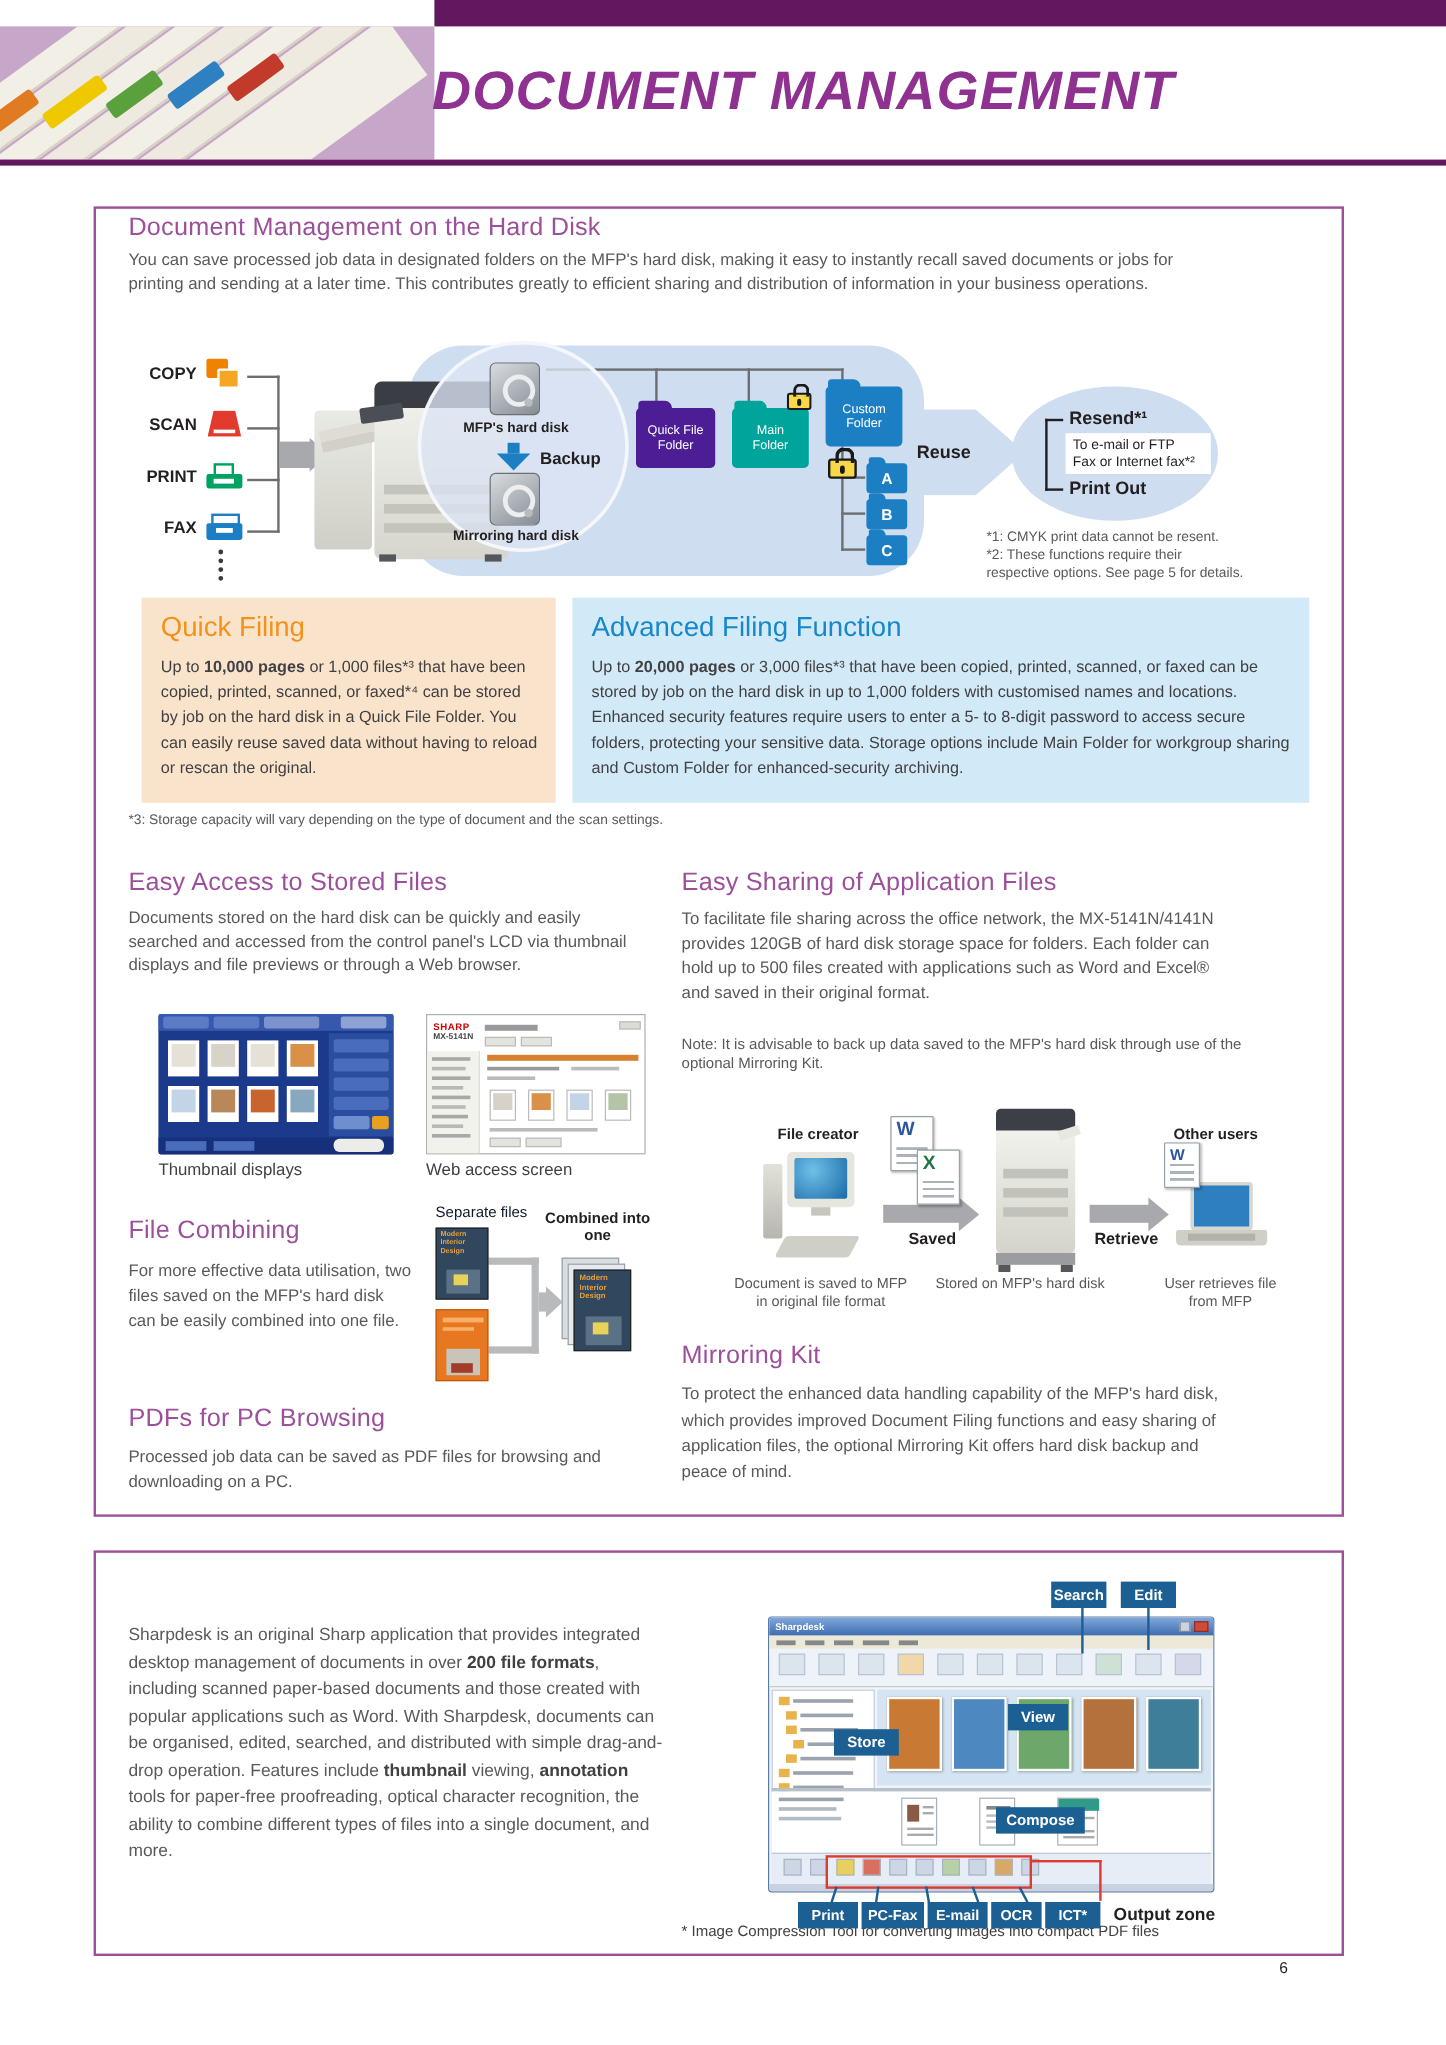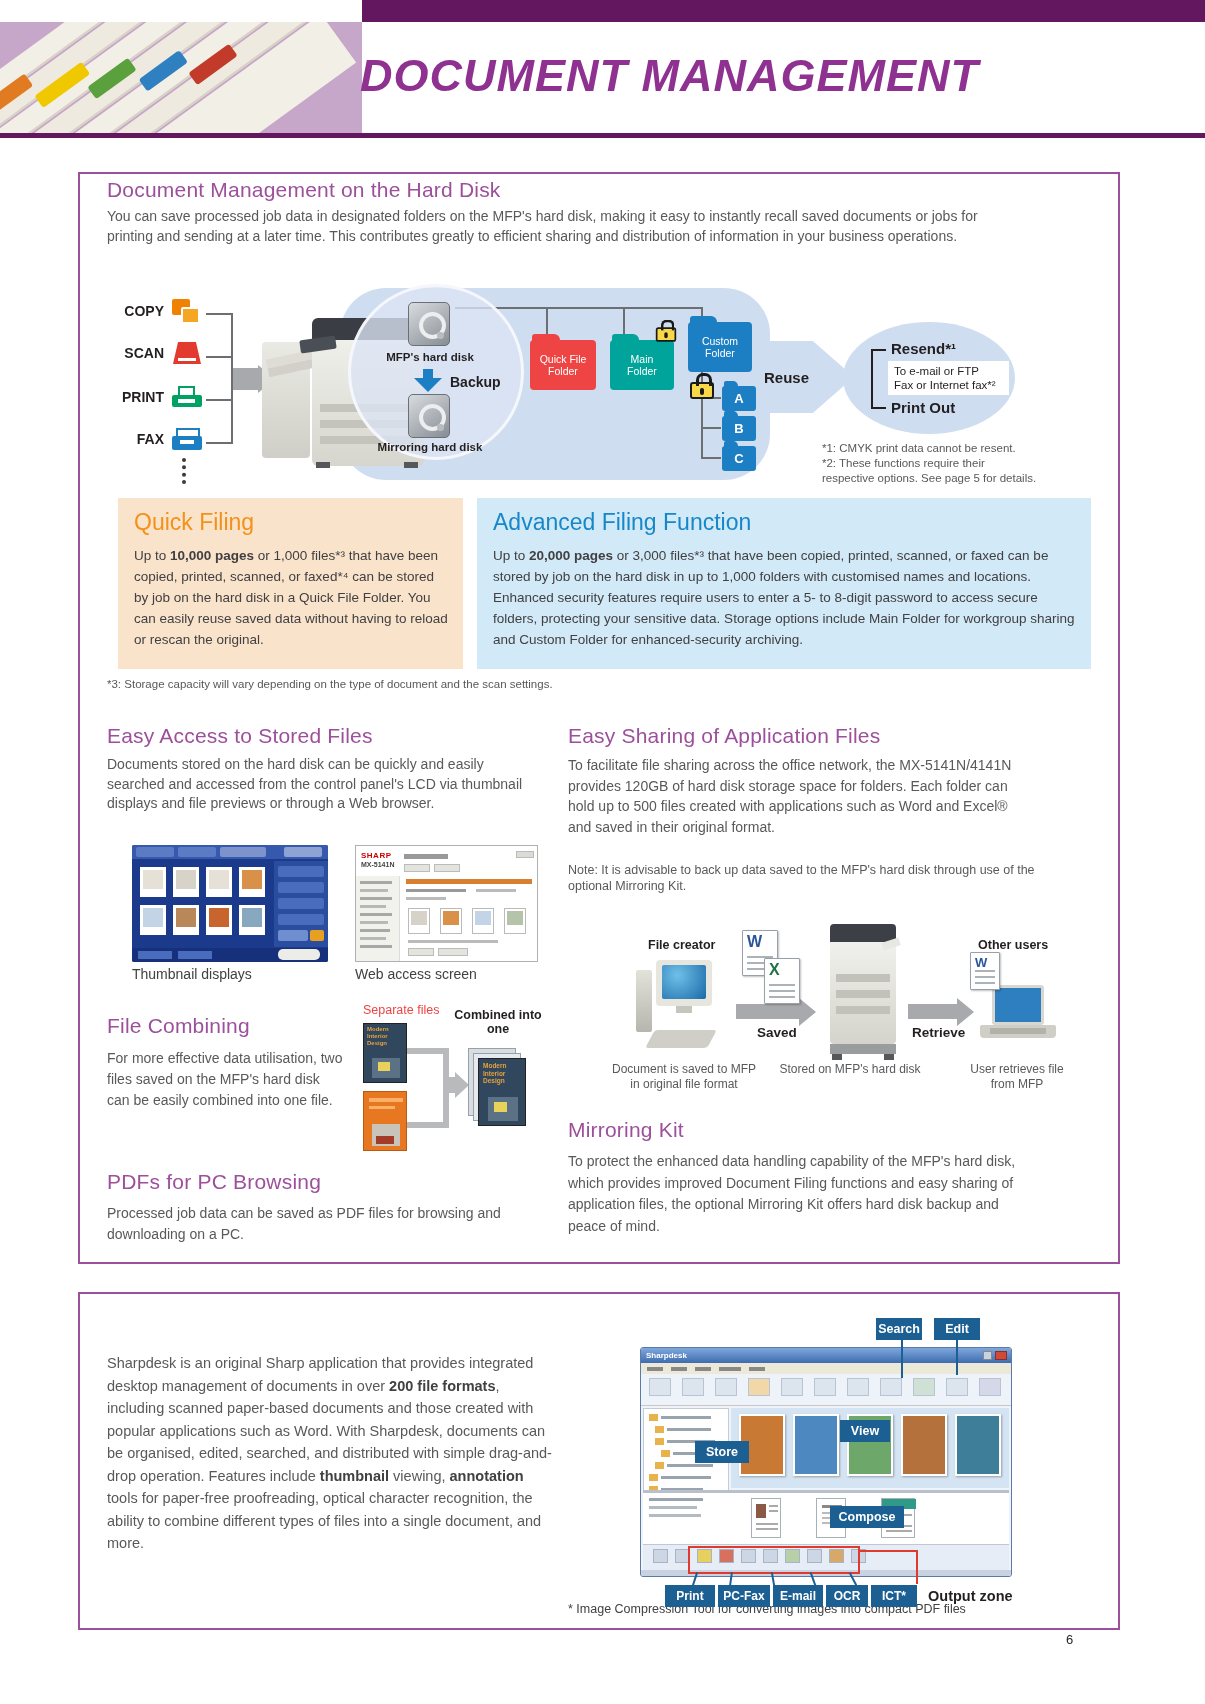--- a/index.html
+++ b/index.html
@@ -132,21 +132,21 @@
 
     <div class="abs dline" style="left:455px;top:307px;width:248px;height:2px;z-index:2"></div>
     <div class="abs dline" style="left:546px;top:307px;width:2px;height:33px;z-index:2"></div>
     <div class="abs dline" style="left:623px;top:307px;width:2px;height:33px;z-index:2"></div>
     <div class="abs dline" style="left:701px;top:307px;width:2px;height:17px;z-index:2"></div>
     <div class="abs dline" style="left:701px;top:372px;width:2px;height:87px;z-index:2"></div>
     <div class="abs dline" style="left:701px;top:397px;width:20px;height:2px;z-index:2"></div>
     <div class="abs dline" style="left:701px;top:427px;width:20px;height:2px;z-index:2"></div>
     <div class="abs dline" style="left:701px;top:457px;width:20px;height:2px;z-index:2"></div>
 
-    <div class="folder" style="left:530px;top:340px;width:66px;height:50px;background:#ef4444">
+    <div class="folder" style="left:530px;top:340px;width:66px;height:50px;background:#4c1d95">
         <span style="padding:0 2px">Quick File Folder</span>
       </div>
     <div class="folder" style="left:610px;top:340px;width:64px;height:50px;background:#00a49a">
         <span style="padding:0 8px">Main Folder</span>
       </div>
     <div class="folder" style="left:688px;top:322px;width:64px;height:50px;background:#1c7fc4">
         <span style="padding:0 6px">Custom Folder</span>
       </div>
     <div class="lock" style="left:654px;top:326px;transform:scale(.85)"></div>
     <div class="lock" style="left:690px;top:382px"></div>
@@ -266,21 +266,21 @@
     <span class="abs" style="left:52px;top:94px;width:90px;height:3px;background:#bbb"></span>
     <span class="abs" style="left:52px;top:102px;width:26px;height:8px;background:#e4e4de;border:1px solid #bbb"></span>
     <span class="abs" style="left:82px;top:102px;width:30px;height:8px;background:#e4e4de;border:1px solid #bbb"></span>
   </div>
   <div class="abs cap" style="left:132px;top:966px">Thumbnail displays</div>
   <div class="abs cap" style="left:355px;top:966px">Web access screen</div>
 
   <div class="abs h2" style="left:107px;top:1014px">File Combining</div>
   <div class="abs bt" style="left:107px;top:1048px;width:236px;line-height:21px">For more effective data utilisation, two files saved on the MFP's hard disk can be easily combined into one file.</div>
 
-  <div class="abs" style="left:363px;top:1003px;font-size:12.5px;color:#ef4444">Separate files</div>
+  <div class="abs" style="left:363px;top:1003px;font-size:12.5px;color:#0f172a">Separate files</div>
   <div class="abs" style="left:363px;top:1023px;width:44px;height:60px;background:#30475e;border:1px solid #222;z-index:2">
     <span class="abs" style="left:3px;top:2px;width:36px;font-size:6px;line-height:7px;font-weight:bold;color:#e8a13c">Modern Interior Design</span>
     <span class="abs" style="left:8px;top:34px;width:28px;height:20px;background:#5a7186"></span>
     <span class="abs" style="left:14px;top:38px;width:12px;height:9px;background:#e8d25a"></span>
   </div>
   <div class="abs" style="left:363px;top:1091px;width:44px;height:60px;background:#e87722;border:1px solid #b85a12;z-index:2">
     <span class="abs" style="left:5px;top:6px;width:34px;height:4px;background:#f7b066"></span>
     <span class="abs" style="left:5px;top:14px;width:26px;height:3px;background:#f7b066"></span>
     <span class="abs" style="left:8px;top:32px;width:28px;height:22px;background:#c8c4ba"></span>
     <span class="abs" style="left:12px;top:44px;width:18px;height:8px;background:#a23c28"></span>

